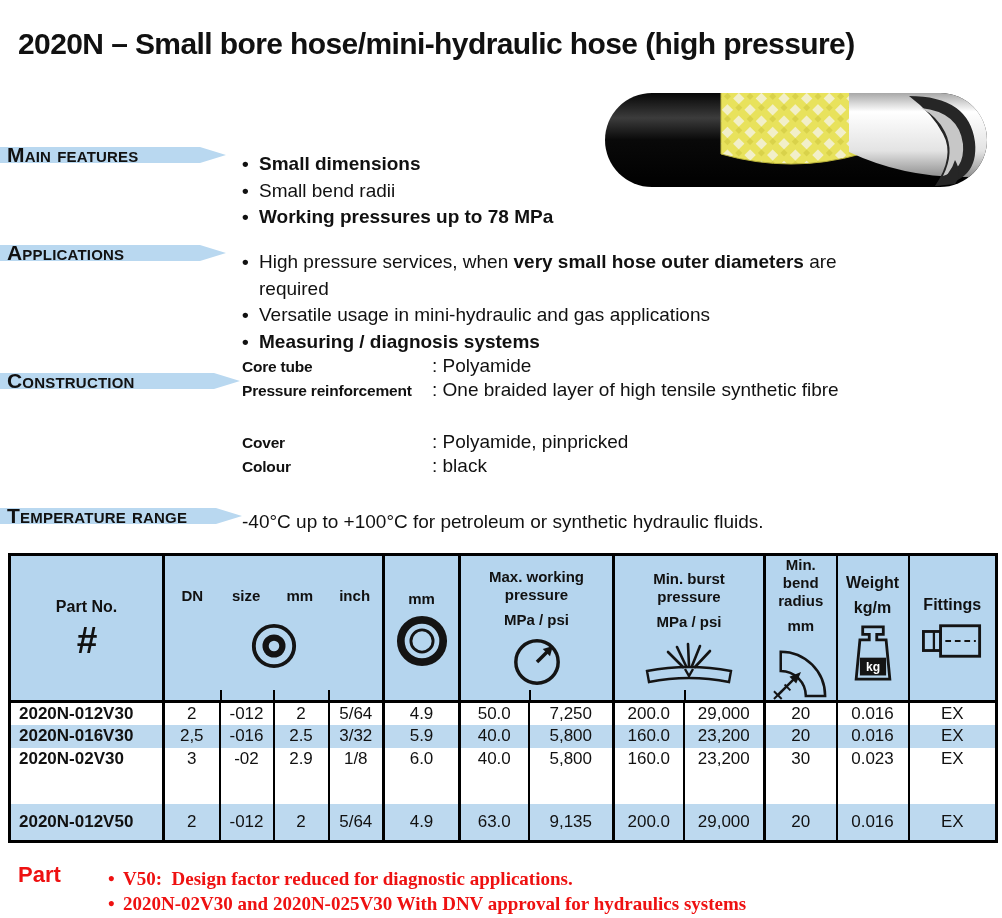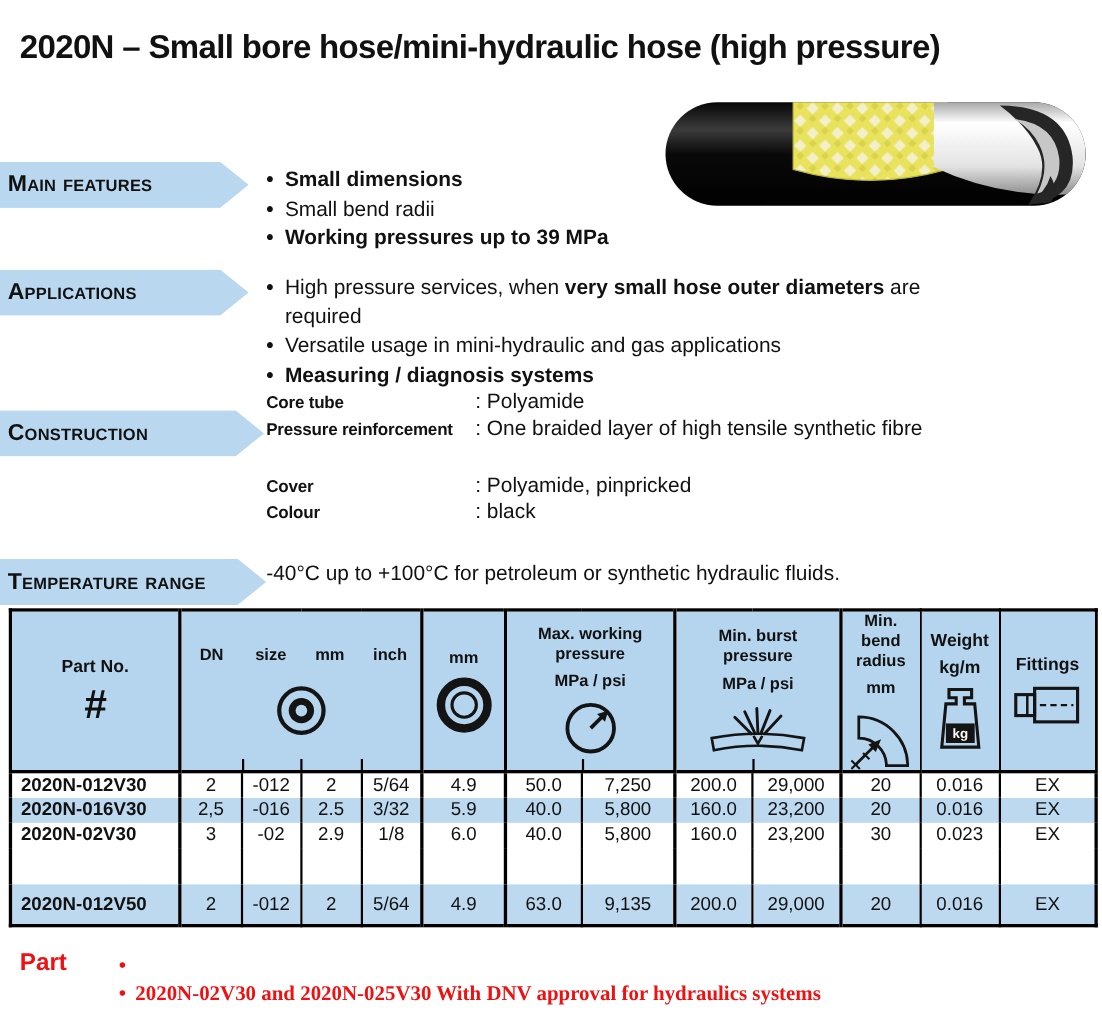--- a/index.html
+++ b/index.html
@@ -9,21 +9,21 @@
   *{box-sizing:border-box;margin:0;padding:0}
   html,body{background:#fff}
   body{width:1002px;height:918px;position:relative;overflow:hidden;
        font-family:"Liberation Sans",sans-serif;color:var(--ink)}
   .abs{position:absolute}
 
   
   .page-title{left:18px;top:27px;font-size:30px;font-weight:bold;letter-spacing:-0.6px;white-space:nowrap}
 
   
-  .banner{left:0;height:42px;background:var(--banner-blue);
+  .banner{left:0;height:16px;background:var(--banner-blue);
           clip-path:polygon(0 0,calc(100% - 26px) 0,100% 50%,calc(100% - 26px) 100%,0 100%);
           display:flex;align-items:center;padding:0 34px 0 7px}
   .banner span{font-variant:small-caps;font-weight:bold;font-size:21px;letter-spacing:.2px;white-space:nowrap}
 
   
   .bullets{left:242px;font-size:19px;line-height:26.5px}
   .bullet{display:flex}
   .bullet .dot{width:17px;font-weight:bold}
   .bullet .btxt{white-space:pre-wrap}
   .bullet .btxt b{font-weight:bold}
@@ -111,21 +111,21 @@
     <div class="bullet">
       <span class="dot">•</span>
       <span class="btxt"><b>Small dimensions</b></span>
     </div>
     <div class="bullet">
       <span class="dot">•</span>
       <span class="btxt"><span>Small bend radii</span></span>
     </div>
     <div class="bullet">
       <span class="dot">•</span>
-      <span class="btxt"><b>Working pressures up to 39 MPa</b></span>
+      <span class="btxt"><b>Working pressures up to 78 MPa</b></span>
     </div>
   </div>
 
 <div class="abs banner" style="top:245px;width:226px">
   <span>Applications</span>
 </div>
 <div class="abs bullets" style="top:249px">
     <div class="bullet">
       <span class="dot">•</span>
       <span class="btxt"><span>High pressure services, when </span><b>very small hose outer diameters</b><span> are
@@ -381,18 +381,19 @@
           <td class="bL2">EX</td>
         </tr>
       </tbody>
 </table>
 </div>
 
 <div class="abs notes-label">Part</div>
 <div class="abs notes-list">
     <div class="bullet">
       <span class="dot">•</span>
+      <span class="btxt">V50:  Design factor reduced for diagnostic applications.</span>
     </div>
     <div class="bullet">
       <span class="dot">•</span>
       <span class="btxt">2020N-02V30 and 2020N-025V30 With DNV approval for hydraulics systems</span>
     </div>
   </div>
 
 </body></html>

